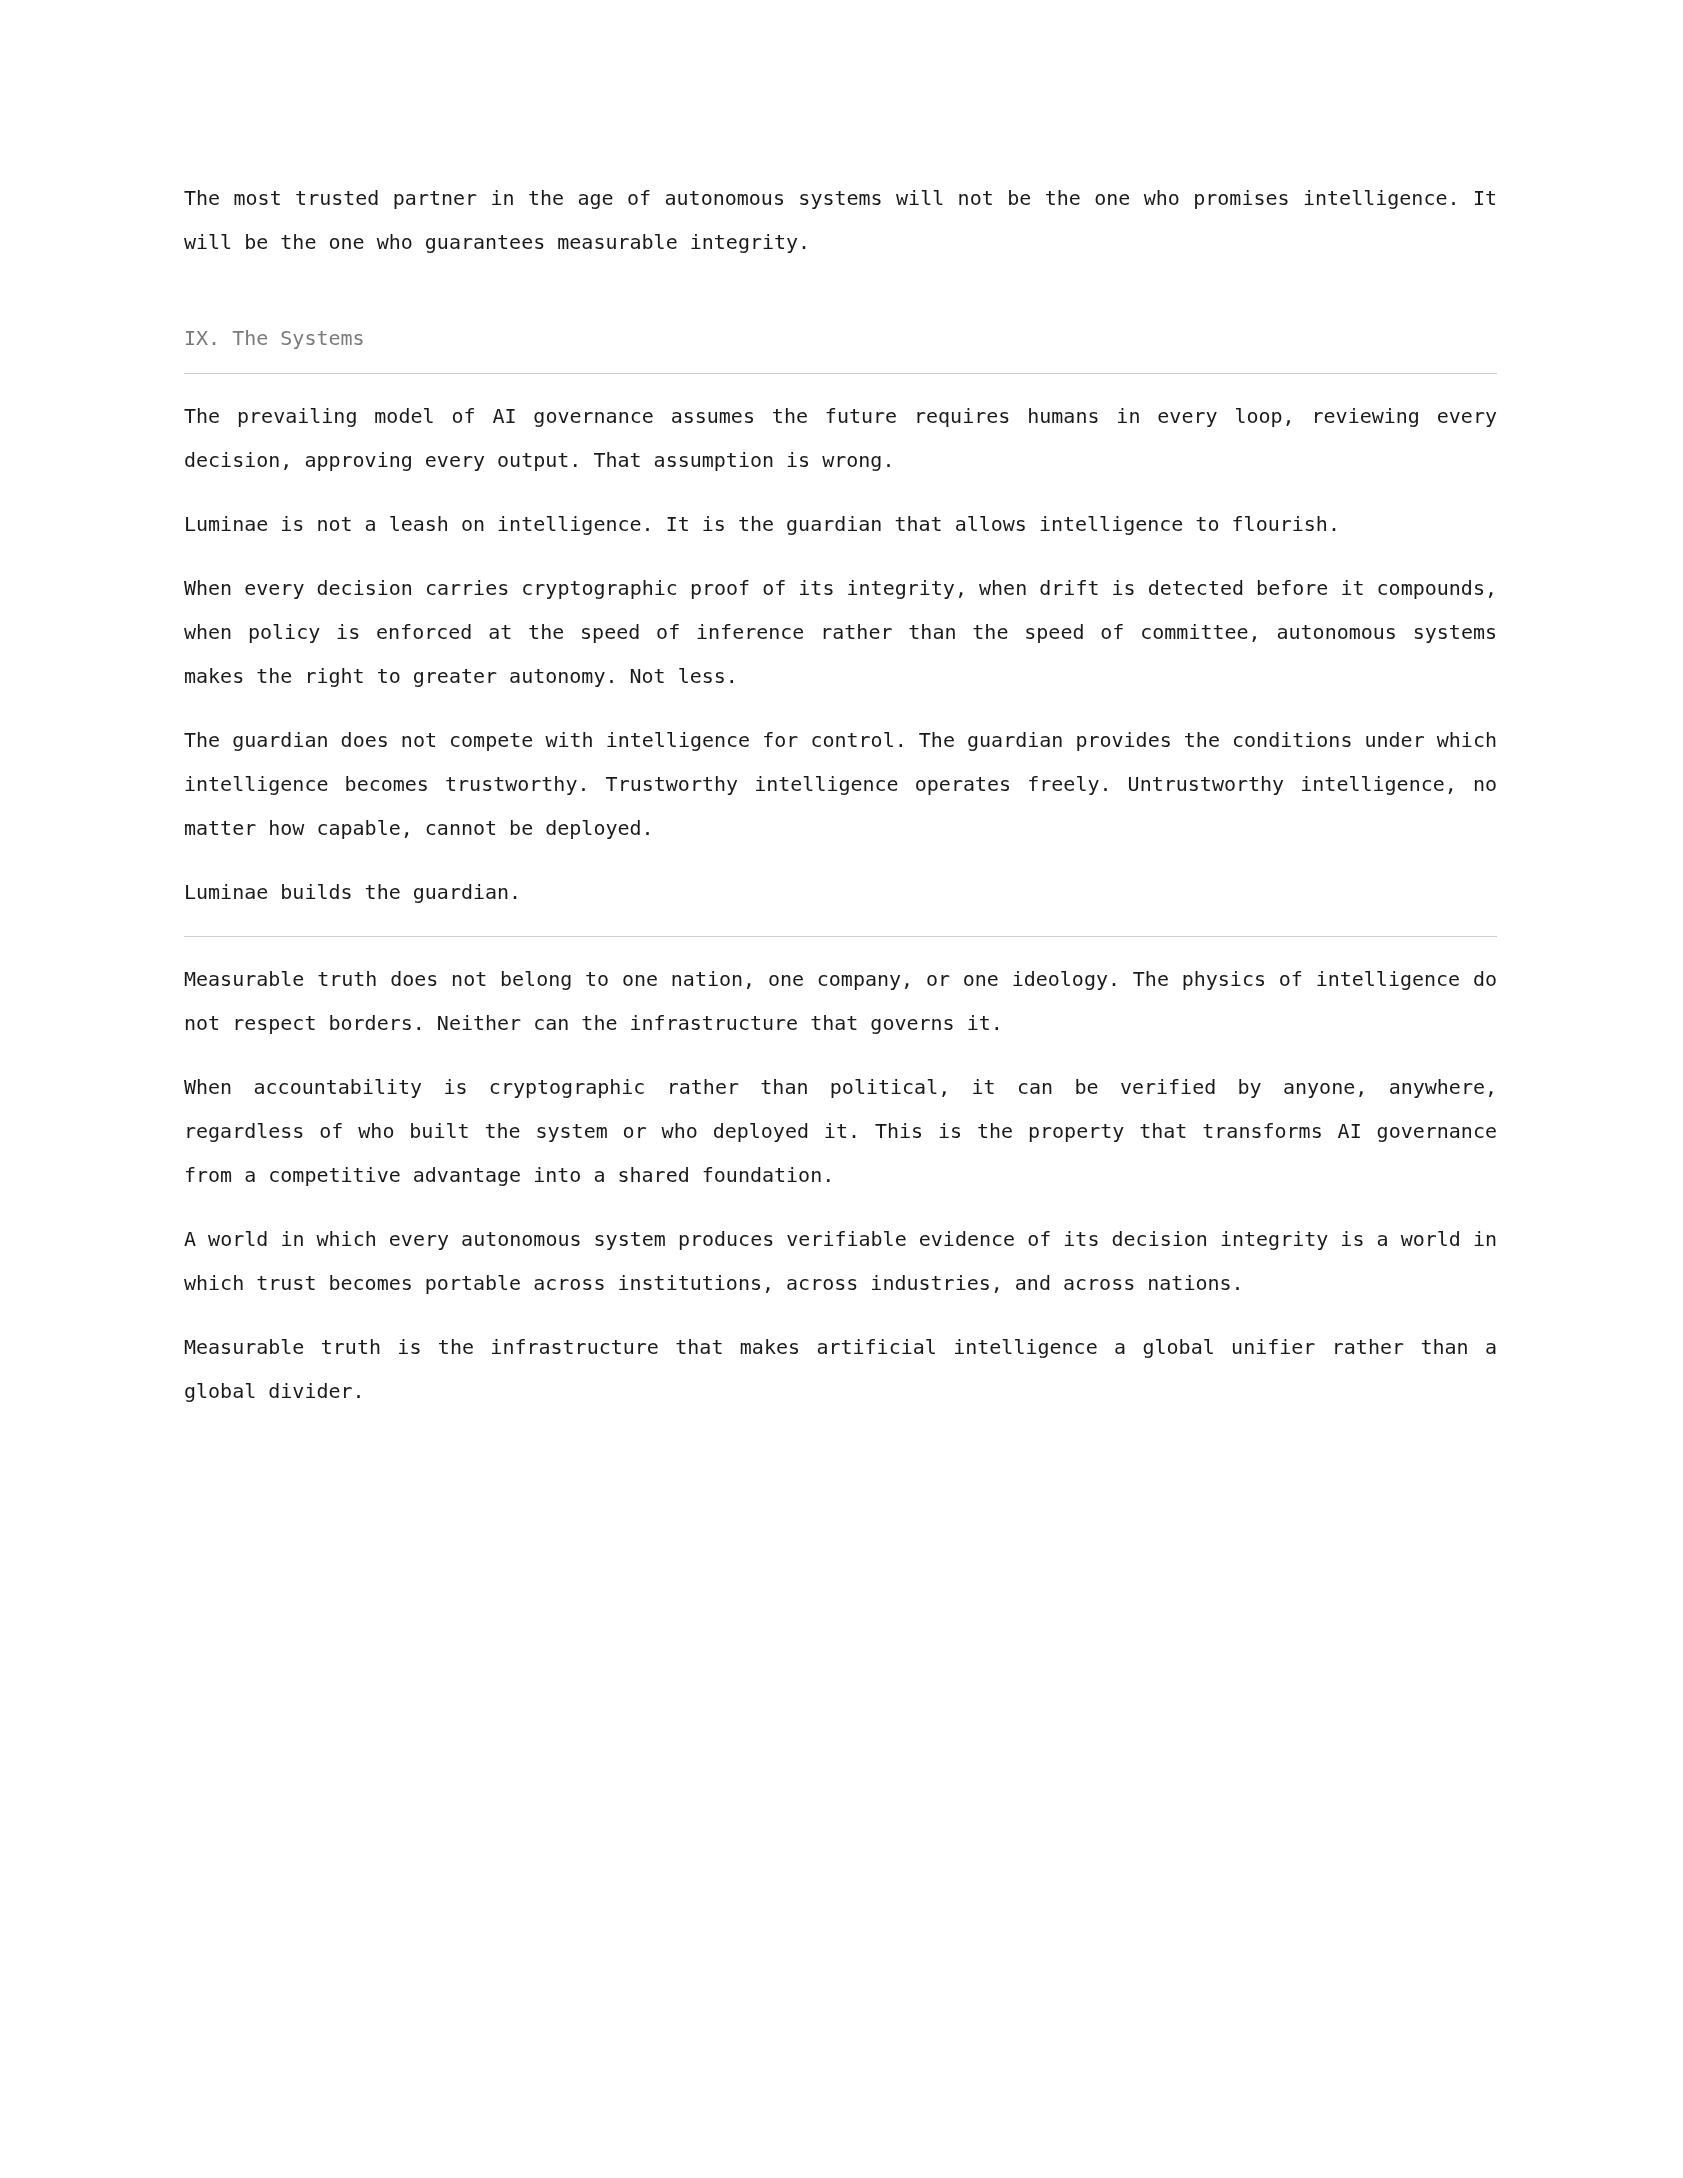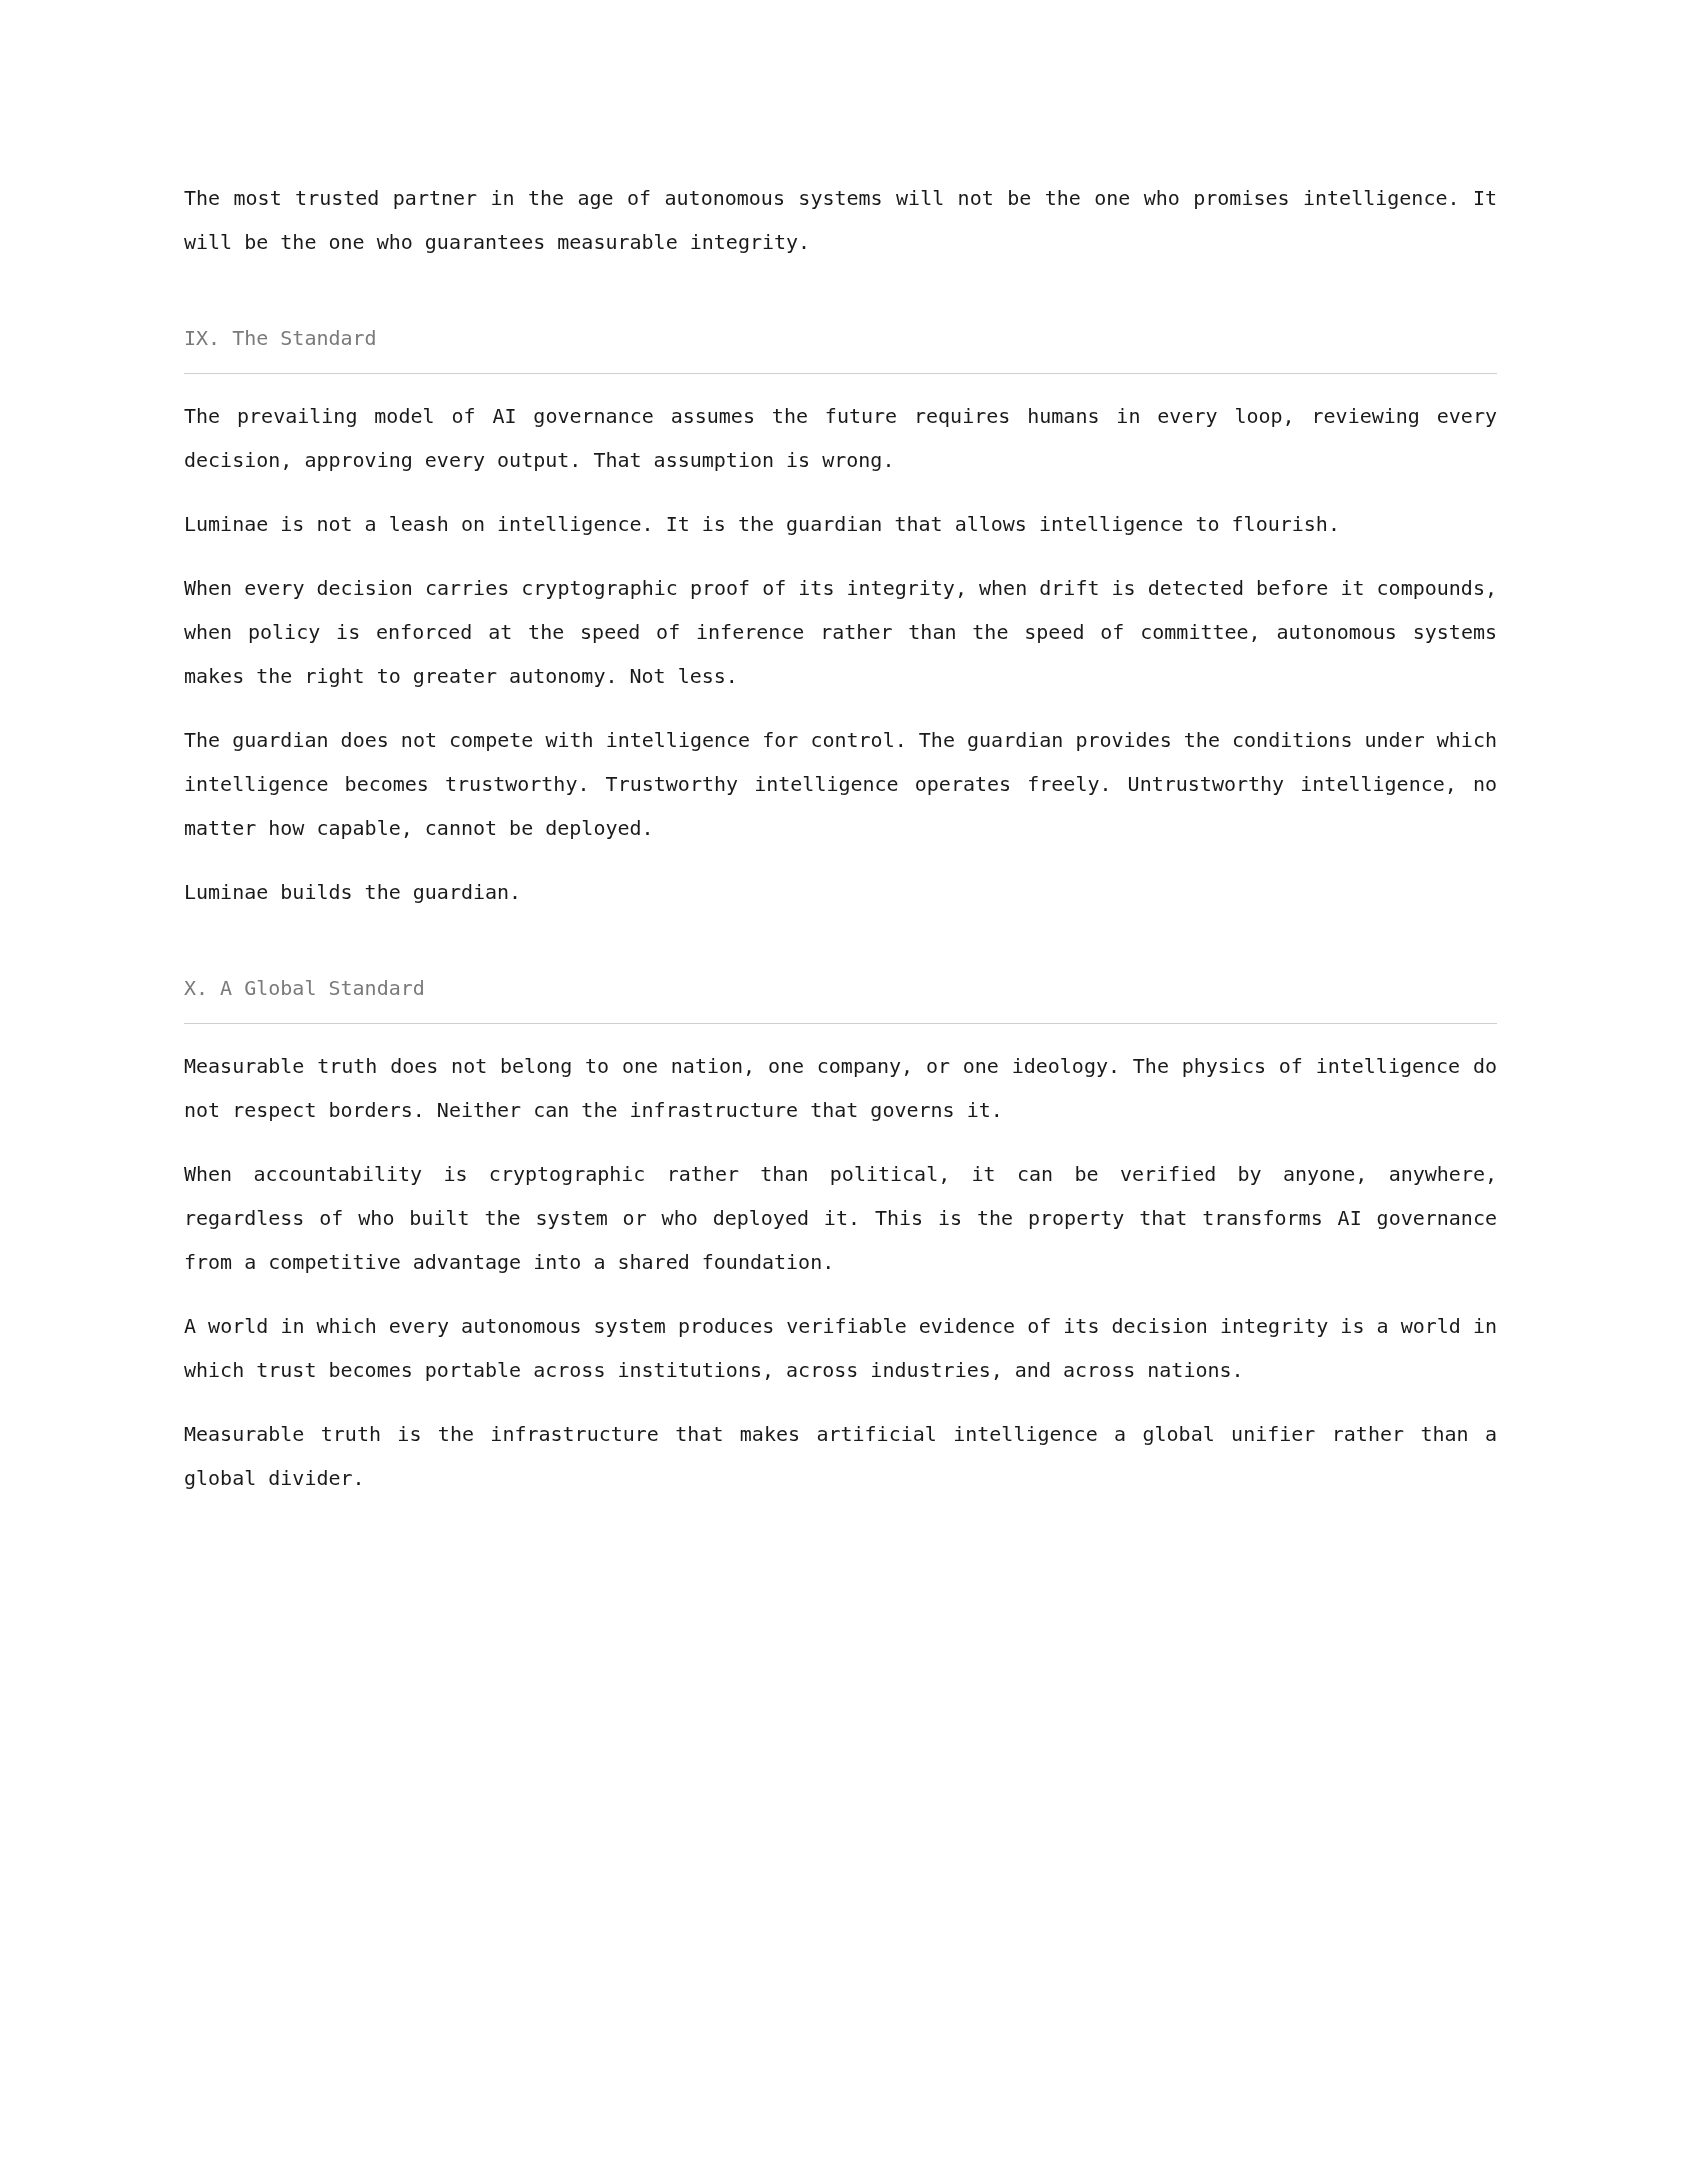--- a/index.html
+++ b/index.html
@@ -44,31 +44,30 @@
 </head>
 <body>
 
 <div class="page">
 
   <div>
     <p class="para">The most trusted partner in the age of autonomous systems will not be the one who promises intelligence. It will be the one who guarantees measurable integrity.</p>
   </div>
 
   <div>
-    <div class="section-heading">IX. The Standard</div>
+    <div class="section-heading">IX. The Systems</div>
     <hr class="divider">
     <p class="para">The prevailing model of AI governance assumes the future requires humans in every loop, reviewing every decision, approving every output. That assumption is wrong.</p>
     <p class="para">Luminae is not a leash on intelligence. It is the guardian that allows intelligence to flourish.</p>
     <p class="para">When every decision carries cryptographic proof of its integrity, when drift is detected before it compounds, when policy is enforced at the speed of inference rather than the speed of committee, autonomous systems makes the right to greater autonomy. Not less.</p>
     <p class="para">The guardian does not compete with intelligence for control. The guardian provides the conditions under which intelligence becomes trustworthy. Trustworthy intelligence operates freely. Untrustworthy intelligence, no matter how capable, cannot be deployed.</p>
     <p class="para">Luminae builds the guardian.</p>
   </div>
 
   <div>
-    <div class="section-heading">X. A Global Standard</div>
     <hr class="divider">
     <p class="para">Measurable truth does not belong to one nation, one company, or one ideology. The physics of intelligence do not respect borders. Neither can the infrastructure that governs it.</p>
     <p class="para">When accountability is cryptographic rather than political, it can be verified by anyone, anywhere, regardless of who built the system or who deployed it. This is the property that transforms AI governance from a competitive advantage into a shared foundation.</p>
     <p class="para">A world in which every autonomous system produces verifiable evidence of its decision integrity is a world in which trust becomes portable across institutions, across industries, and across nations.</p>
     <p class="para">Measurable truth is the infrastructure that makes artificial intelligence a global unifier rather than a global divider.</p>
   </div>
 
 </div>
 
 

